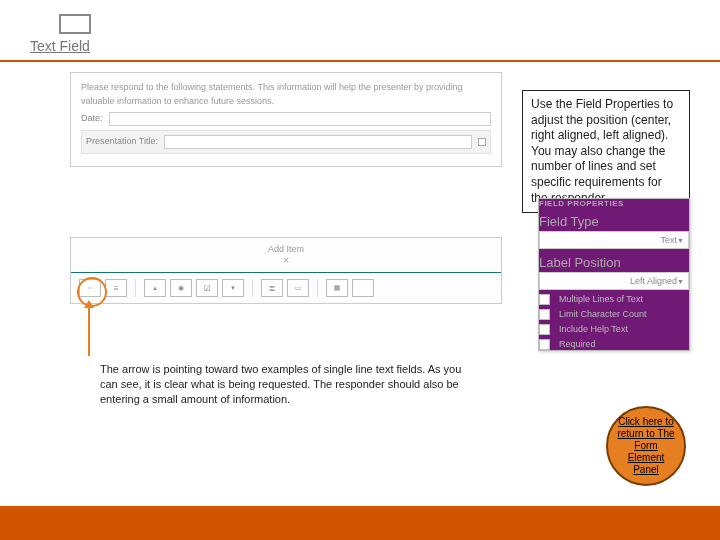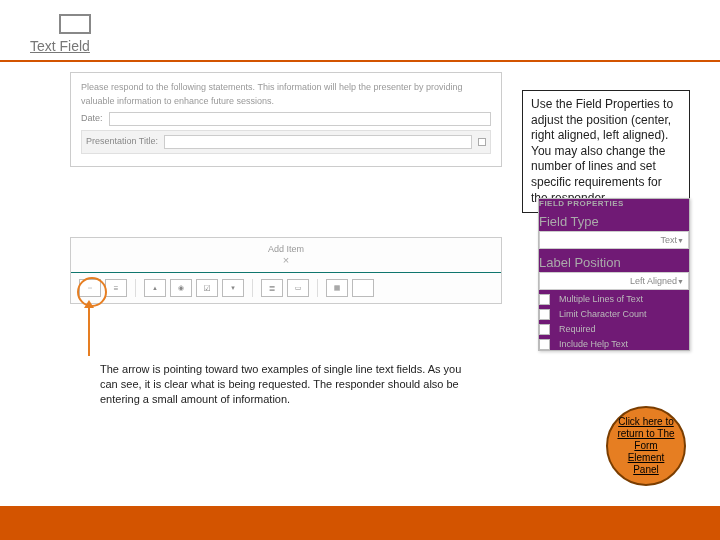--- a/index.html
+++ b/index.html
@@ -322,25 +322,25 @@
   <div class="chk">
       <span class="box"></span>
       <span>Multiple Lines of Text</span>
     </div>
   <div class="chk">
       <span class="box"></span>
       <span>Limit Character Count</span>
     </div>
   <div class="chk">
       <span class="box"></span>
-      <span>Required</span>
+      <span>Include Help Text</span>
     </div>
   <div class="chk">
       <span class="box"></span>
-      <span>Include Help Text</span>
+      <span>Required</span>
     </div>
 </div>
 
 <div class="return-bubble">
   <span>Click here to return to The Form Element Panel</span>
 </div>
 
 <div class="footer-bar"></div>
 
 </body></html>

